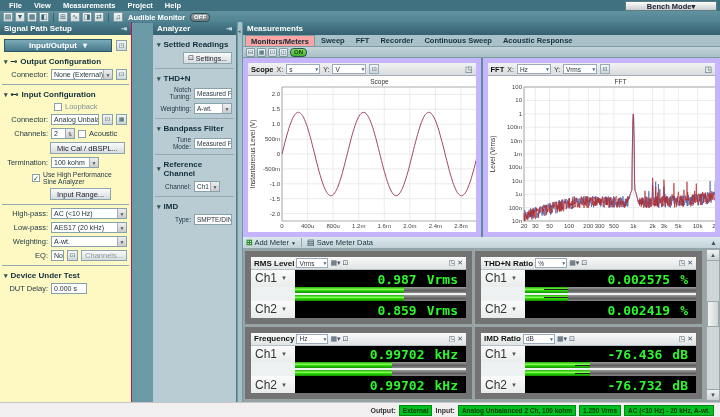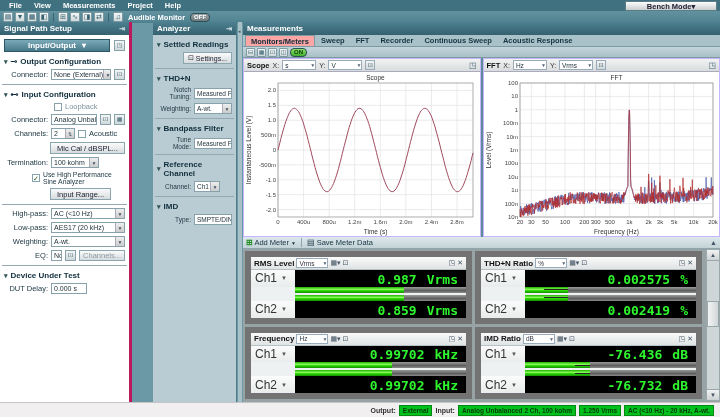--- a/index.html
+++ b/index.html
@@ -29,42 +29,42 @@
   .dropdown { background:#fff; border:1px solid #87a2ab; height:11px; display:flex; align-items:center; font-size:7px; padding-left:2px; position:relative; flex:1; overflow:hidden; white-space:nowrap; }
   .dropdown .arrow { margin-left:auto; font-size:5px; color:#456; background:linear-gradient(#eee,#ccc); border-left:1px solid #aab; height:100%; width:9px; display:flex; align-items:center; justify-content:center; flex:none; }
   .mini-btn { width:11px; height:11px; flex:none; background:linear-gradient(#f4f6f6,#cfd8da); border:1px solid #87a2ab; font-size:6px; text-align:center; line-height:9px; color:#35606e; }
   .btn { background:linear-gradient(#fafbfb,#d6dcde); border:1px solid #8ba6ae; height:12px; font-size:7.5px; color:#223; display:inline-flex; align-items:center; justify-content:center; padding:0 6px; }
   .checkbox { width:8px; height:8px; background:#fff; border:1px solid #87a2ab; font-size:7px; line-height:7px; text-align:center; color:#1b5e20; flex:none; }
   .checkbox.checked::after { content:"✓"; }
   .cb-label { font-size:7.5px; color:#203a45; }
   .cb-label.dim { color:#7b939c; }
 
   
-  .signal-panel { position:absolute; left:0; top:22px; width:132px; height:380px; background:#ffffff; border-right:3px solid #be185d; }
+  .signal-panel { position:absolute; left:0; top:22px; width:132px; height:380px; background:#fef9c3; border-right:1px solid #be185d; }
   .io-select { margin:4px 4px 0 4px; height:13px; background:linear-gradient(#7babb8,#47798a); border:1px solid #2c5664; color:#fff; font-weight:bold; font-size:8px; display:flex; align-items:center; justify-content:center; gap:6px; width:112px; }
   .io-row { display:flex; align-items:center; }
   .io-row .mini-btn { margin:4px 2px 0 auto; margin-right:4px; }
 
   
   .analyzer-panel { position:absolute; left:153px; top:22px; width:84px; height:380px; background:#b9ccd3; border-right:1px solid #4e7d8a; }
   .analyzer-panel .flabel { width:34px; font-size:6.5px; }
   .analyzer-panel .dropdown { font-size:6.5px; }
   .splitter { position:absolute; left:238px; top:22px; width:4px; height:380px; background:#a9c0c7; }
   .splitter .grip { position:absolute; top:6px; left:0; width:4px; font-size:5px; color:#456; }
 
   
   .meas { position:absolute; left:243px; top:22px; width:477px; height:380px; background:#98a3a6; }
   .tabs { height:12px; background:#a9c2ca; display:flex; align-items:flex-end; padding-left:2px; gap:1px; border-bottom:1px solid #7d9aa3; }
   .tab { font-size:7.5px; font-weight:bold; color:#16323e; padding:1px 5px; height:11px; }
   .tab.active { background:#fca5a5; border:1px solid #7d9aa3; border-bottom:none; color:#0c2836; }
   .gtoolbar { height:11px; background:linear-gradient(#c3d5da,#a9c0c7); display:flex; align-items:center; gap:2px; padding-left:3px; border-bottom:1px solid #7d9aa3; }
   .gtoolbar .tb-icon { width:9px; height:9px; line-height:7px; font-size:6px; }
 
   .graphs { display:flex; height:179px; gap:2px; background:#5d8b99; }
-  .graph-panel { background:#fff; flex:1; display:flex; flex-direction:column; border:1px solid #c4b5fd; }
+  .graph-panel { background:#fff; flex:1; display:flex; flex-direction:column; border:5px solid #c4b5fd; }
   .graph-header { height:13px; background:linear-gradient(#f2f2f2,#d9dcdd); border-bottom:1px solid #aab; display:flex; align-items:center; padding:0 3px; gap:3px; font-size:7.5px; }
   .graph-header .gtitle { font-weight:bold; color:#111; }
   .graph-header .axlabel { color:#333; font-size:7px; }
   .graph-header .combo { width:34px; height:10px; background:#fff; border:1px solid #9ab; font-size:6.5px; display:flex; align-items:center; padding-left:2px; }
   .graph-header .combo .arrow { margin-left:auto; font-size:5px; color:#567; }
   .graph-header .gear { width:10px; height:10px; background:linear-gradient(#f4f6f6,#cfd8da); border:1px solid #9ab; font-size:6px; text-align:center; line-height:8px; color:#456; }
   .graph-header .export { margin-left:auto; font-size:8px; color:#467; }
   .plot { flex:1; position:relative; }
 
   

